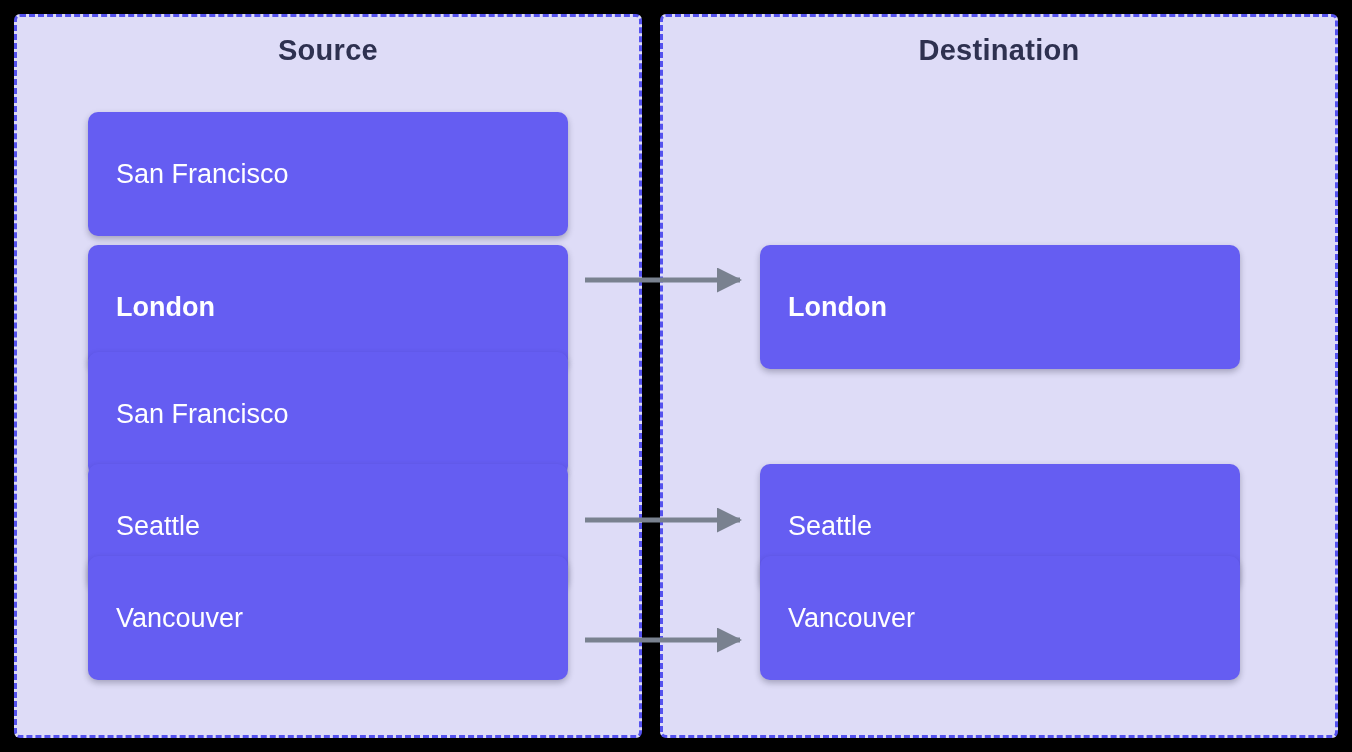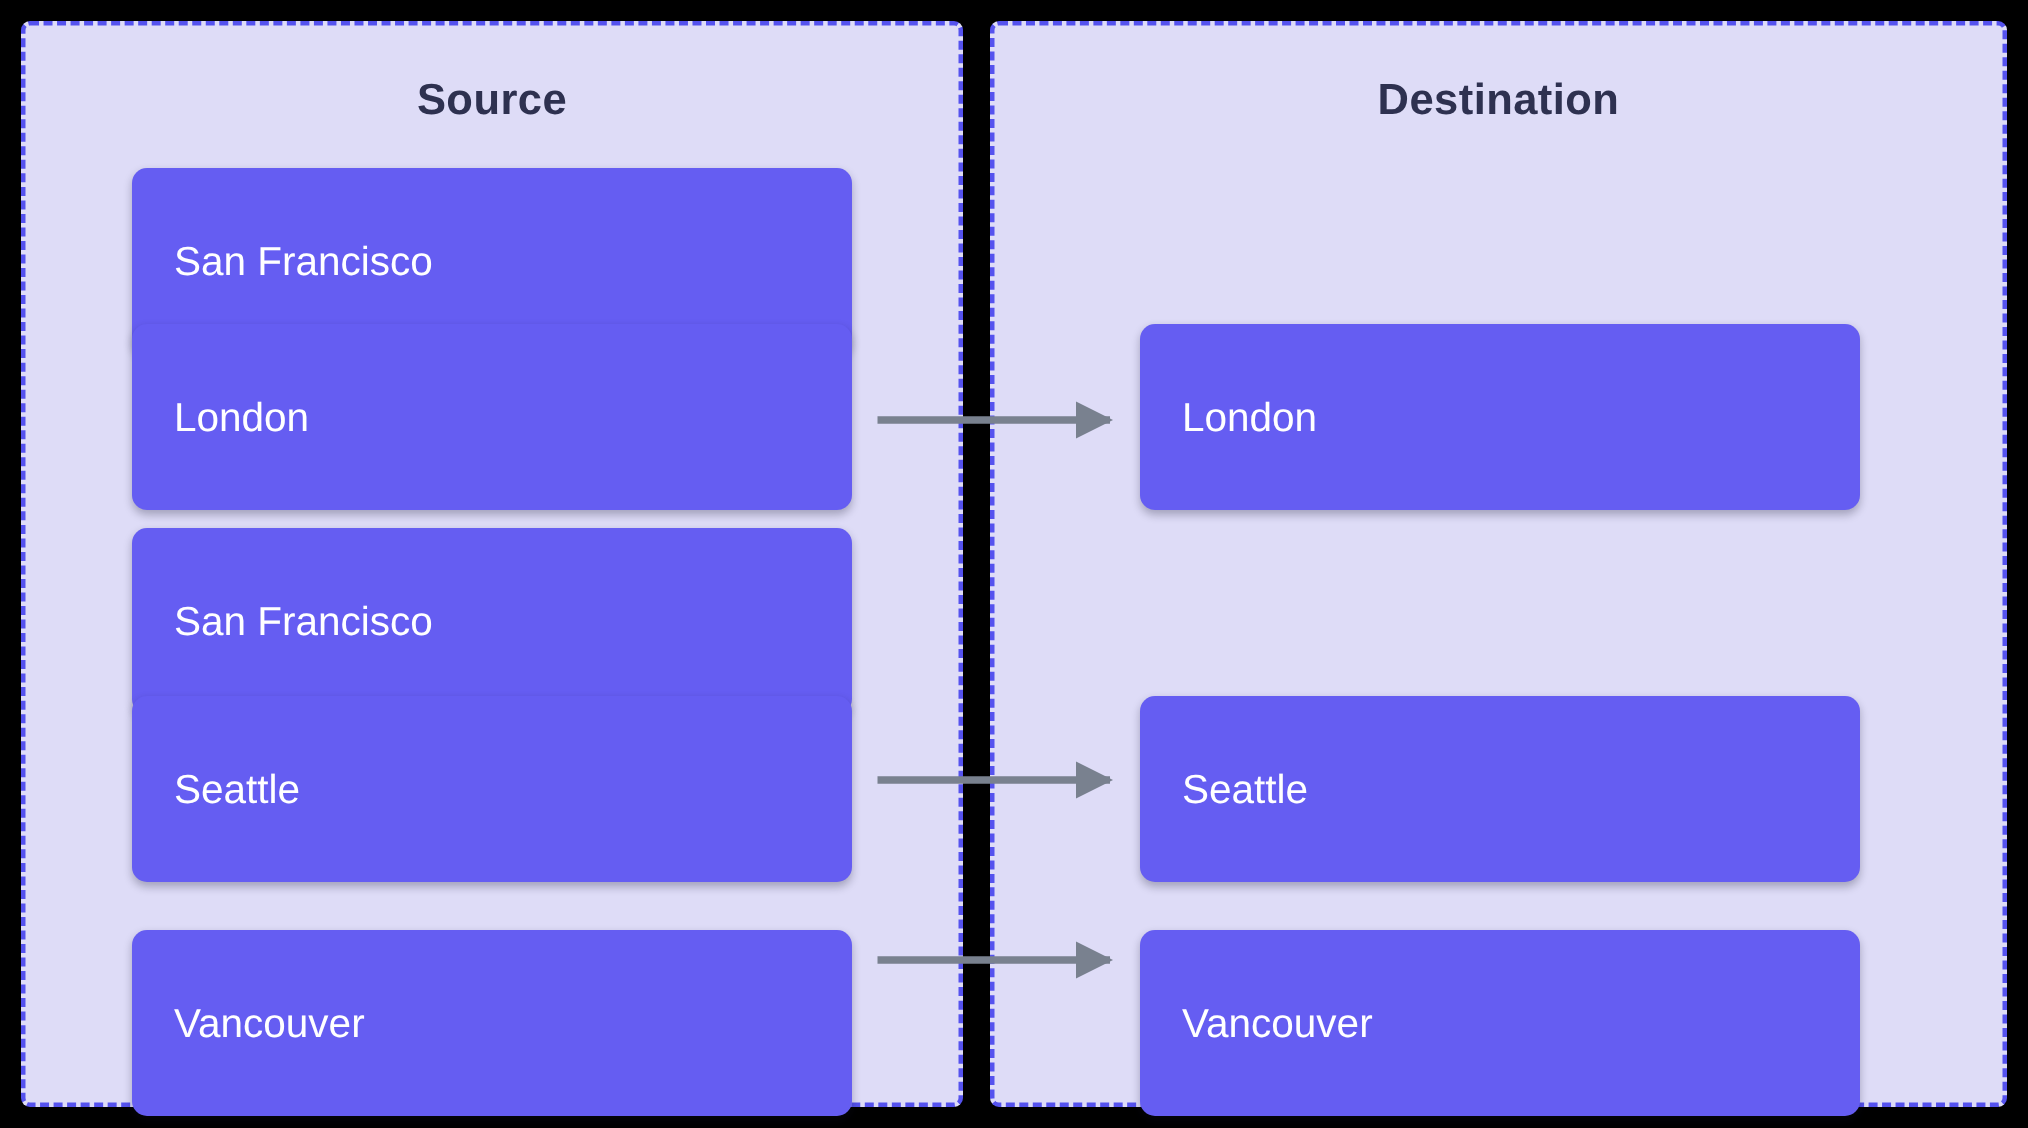--- a/index.html
+++ b/index.html
@@ -22,21 +22,21 @@
     position: absolute;
     top: 14px;
     height: 724px;
     background: var(--panel_bg);
     border: 3px dashed var(--panel_border);
     border-radius: 6px;
   }
   .panel-source { left: 14px; width: 628px; }
   .panel-destination { left: 660px; width: 678px; }
   .panel-title {
-    margin-top: 34px;
+    margin-top: 17px;
     text-align: center;
     font-size: 29px;
     font-weight: 700;
     color: var(--title_text);
     letter-spacing: 0.3px;
   }
   .card {
     position: absolute;
     height: 124px;
     border-radius: 10px;
@@ -45,24 +45,24 @@
     font-size: 27px;
     display: flex;
     align-items: center;
     padding: 0 28px;
     box-shadow: 0 3px 6px rgba(15, 15, 40, 0.28);
     cursor: grab;
   }
   .card.src { left: 88px;  width: 480px; }
   .card.dst { left: 760px; width: 480px; }
   .r0 { top: 112px; }
-  .r1 { top: 216px; }
+  .r1 { top: 245px; font-weight: bold; }
   .r2 { top: 352px; }
   .r3 { top: 464px; }
-  .r4 { top: 620px; text-align: center; }
+  .r4 { top: 556px; text-align: center; }
   .arrow-layer {
     position: absolute;
     left: 0; top: 0;
     width: 1352px; height: 752px;
     pointer-events: none;
   }
   .arrow-line { stroke: var(--arrow); stroke-width: 5; }
   .arrow-head { fill: var(--arrow); }
 </style>
 </head>

